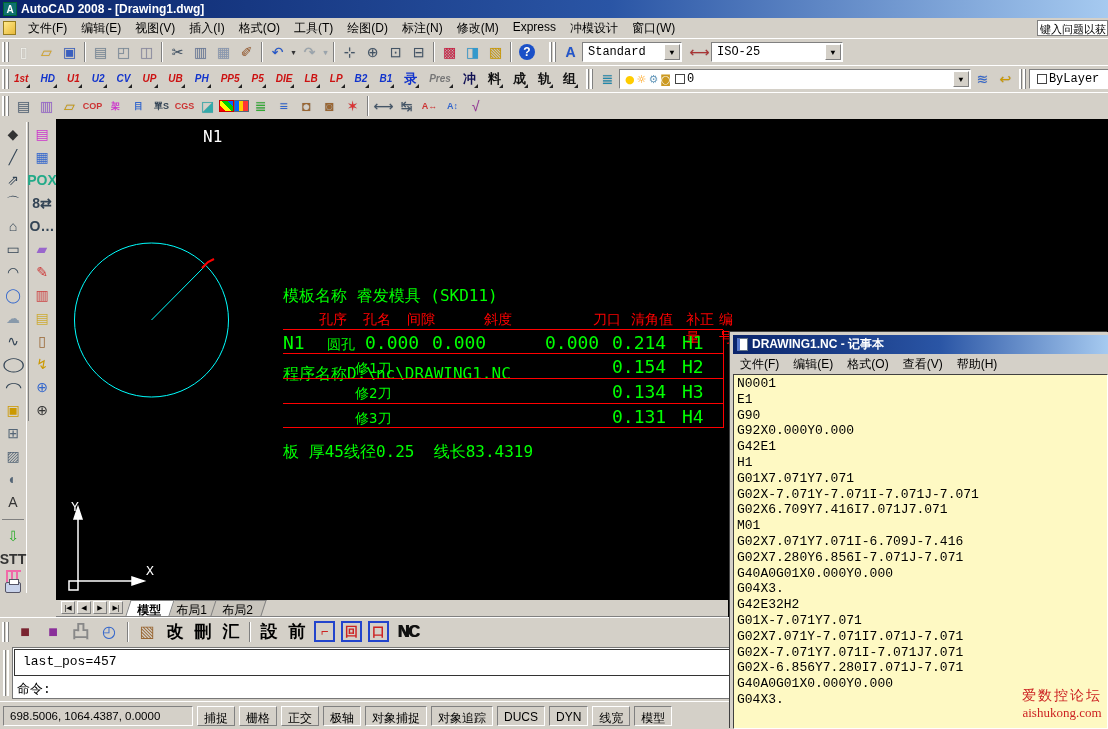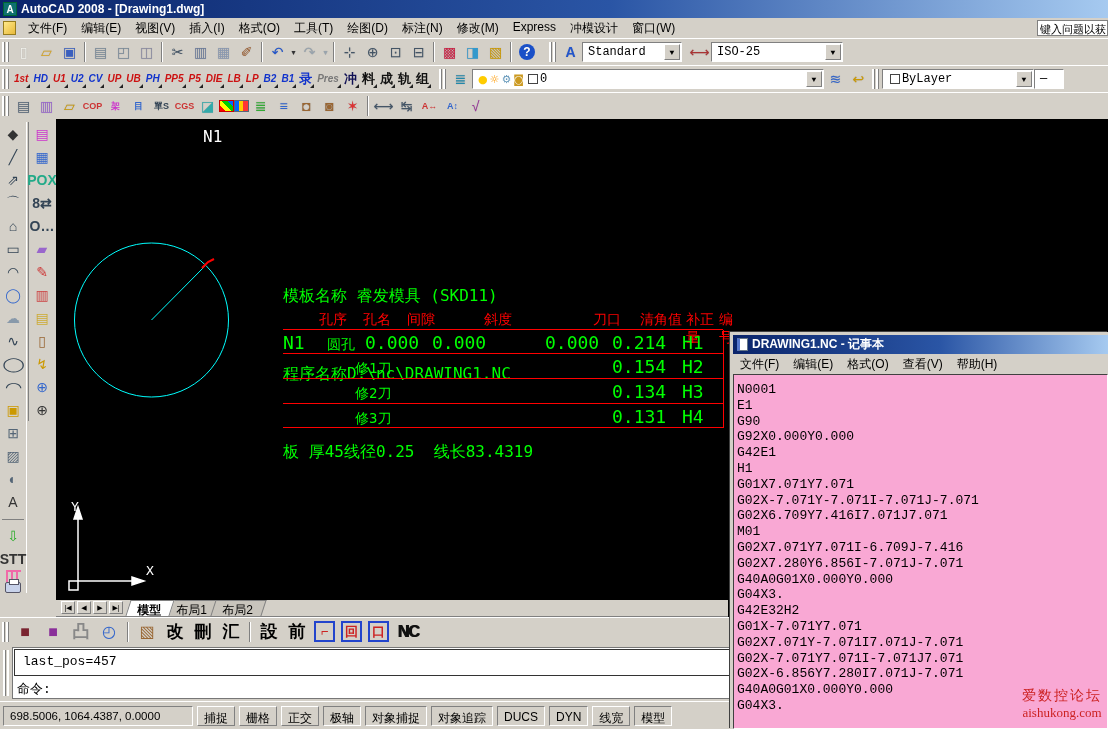--- a/index.html
+++ b/index.html
@@ -61,21 +61,21 @@
   .printer::before { content:""; position:absolute; left:3px; top:-4px; width:8px; height:4px; background:#fff; border:1px solid #556; }
 
   
   .canvas { position:absolute; left:56px; top:119px; width:1052px; height:498px; background:#000; }
   .n1label { position:absolute; left:147px; top:8px; color:#fff; font-size:16px; font-family:"DejaVu Sans Mono",monospace; }
   .ginfo { position:absolute; left:227px; top:112px; color:#00ff00; font-family:"DejaVu Sans Mono",monospace;
     font-size:16px; line-height:26px; white-space:pre; }
   .thead { position:absolute; left:227px; top:190px; width:440px; height:21px; border-bottom:1px solid #ff0000;
     color:#ff0000; font-size:14px; }
   .thead span { position:absolute; top:2px;margin-left:36px; }
-  .h0{left:0}.h1{left:44px}.h2{left:88px}.h3{left:165px}.h4{left:274px}.h5{left:321px}.h6{left:367px}.h7{left:400px}
+  .h0{left:0}.h1{left:44px}.h2{left:88px}.h3{left:165px}.h4{left:274px}.h5{left:312px}.h6{left:367px}.h7{left:400px}
   .trow { position:absolute; left:227px; width:440px; border-bottom:1px solid #ff0000; color:#00ff00; }
   .r0{top:211px;height:24px}.r1{top:235px;height:25px}.r2{top:260px;height:25px}.r3{top:285px;height:24px}
   .trow span { position:absolute; top:2px; font-family:"DejaVu Sans Mono",monospace; font-size:18px; white-space:pre; }
   .trow span.cn { font-size:14px; top:6px; }
   .c-seq{left:0}.c-name{left:44px}.c-name2{left:72px}.c-gap{left:82px}.c-slope{left:149px}.c-clear{left:262px}.c-comp{left:329px}.c-num{left:399px}
   .tvline { position:absolute; left:667px; top:211px; width:1px; height:98px; background:#ff0000; }
   .csvg { position:absolute; left:0; top:0; pointer-events:none; }
 
   
   .tabstrip { position:absolute; left:56px; top:600px; width:672px; height:17px; background:#d4d0c8;
@@ -115,22 +115,22 @@
   .stoggle.pressed { border-color:#808080 #fff #fff #808080; }
 
   
   .notepad { position:absolute; left:730px; top:332px; width:378px; height:397px; background:#d4d0c8;
     padding:3px 0 0 3px; box-shadow:-1px -1px 0 #404040; display:flex; flex-direction:column; }
   .np-title { height:19px; background:linear-gradient(90deg,#0a246a 0%,#2a55a5 55%,#a6caf0 100%);
     color:#fff; font-weight:bold; font-size:12px; display:flex; align-items:center; gap:4px; padding:0 4px; flex:none; }
   .np-icon { width:11px; height:13px; background:#fff; border:1px solid #678; border-left:3px solid #5577cc; flex:none; }
   .np-menu { height:20px; display:flex; align-items:center; flex:none; }
   .np-menu span { padding:3px 7px; font-size:12px; }
-  .np-body { position:relative; flex:1; background:#f9a8d4; border:1px solid; border-color:#404040 #fff #fff #404040;
-    overflow:hidden; padding:7px 0 0 3px; }
+  .np-body { position:relative; flex:1; background:#fef9c3; border:1px solid; border-color:#404040 #fff #fff #404040;
+    overflow:hidden; padding:1px 0 0 3px; }
   .np-line { font-family:"Liberation Mono",monospace; font-size:13px; height:15.8px; white-space:pre; line-height:15.8px; }
   .watermark { position:absolute; right:5px; bottom:7px; text-align:center; }
   .wm1 { font-size:14px; font-weight:normal; color:#cc2222; letter-spacing:2px; }
   .wm2 { font-size:13px; font-family:Liberation Serif, serif; color:#cc2222; }
 </style>
 </head>
 <body>
 
 <div id="root">
 
@@ -198,21 +198,21 @@
     </div>
     <span class="ticon" id="dim-style-ico" style="margin-left: 6px; color: rgb(170, 51, 51);">⟷</span>
     <div class="combo" style="width:132px">
       <span>ISO-25</span>
       <span class="arrow">▼</span>
     </div>
   </div>
 
   <div class="tbrow" id="tb2">
     <div class="grip"></div>
-    <span id="custom-buttons" style="display:flex;align-items:center;gap:1px;">
+    <span id="custom-buttons" style="display:flex;align-items:center;gap:8px;">
         <div class="tbtn" style="color: rgb(204, 17, 17);">1st</div>
         <div class="tbtn" style="color: rgb(17, 51, 204);">HD</div>
         <div class="tbtn" style="color: rgb(204, 17, 17);">U1</div>
         <div class="tbtn" style="color: rgb(17, 51, 204);">U2</div>
         <div class="tbtn" style="color: rgb(17, 51, 204);">CV</div>
         <div class="tbtn" style="color: rgb(204, 17, 17);">UP</div>
         <div class="tbtn" style="color: rgb(204, 17, 17);">UB</div>
         <div class="tbtn" style="color: rgb(17, 51, 204);">PH</div>
         <div class="tbtn" style="color: rgb(204, 17, 17);">PP5</div>
         <div class="tbtn" style="color: rgb(204, 17, 17); text-align: right;">P5</div>

